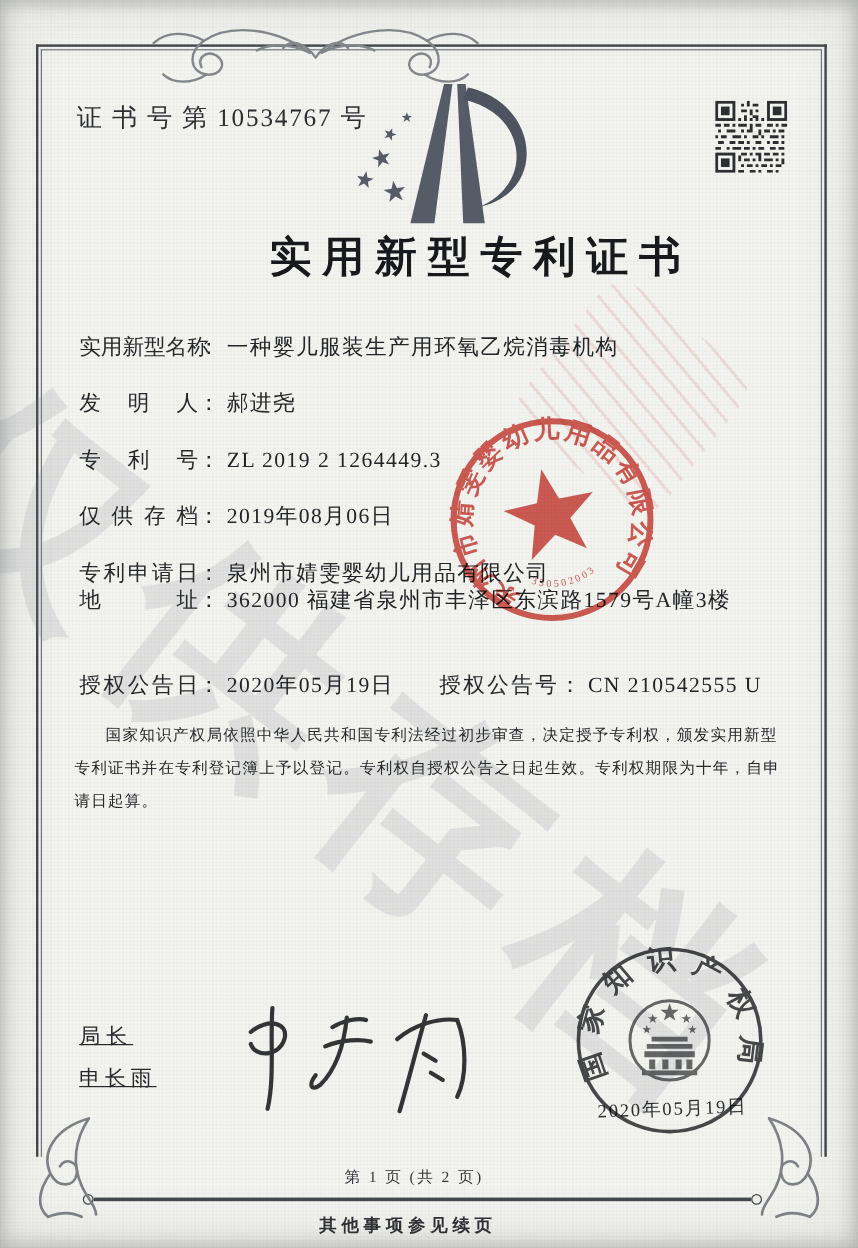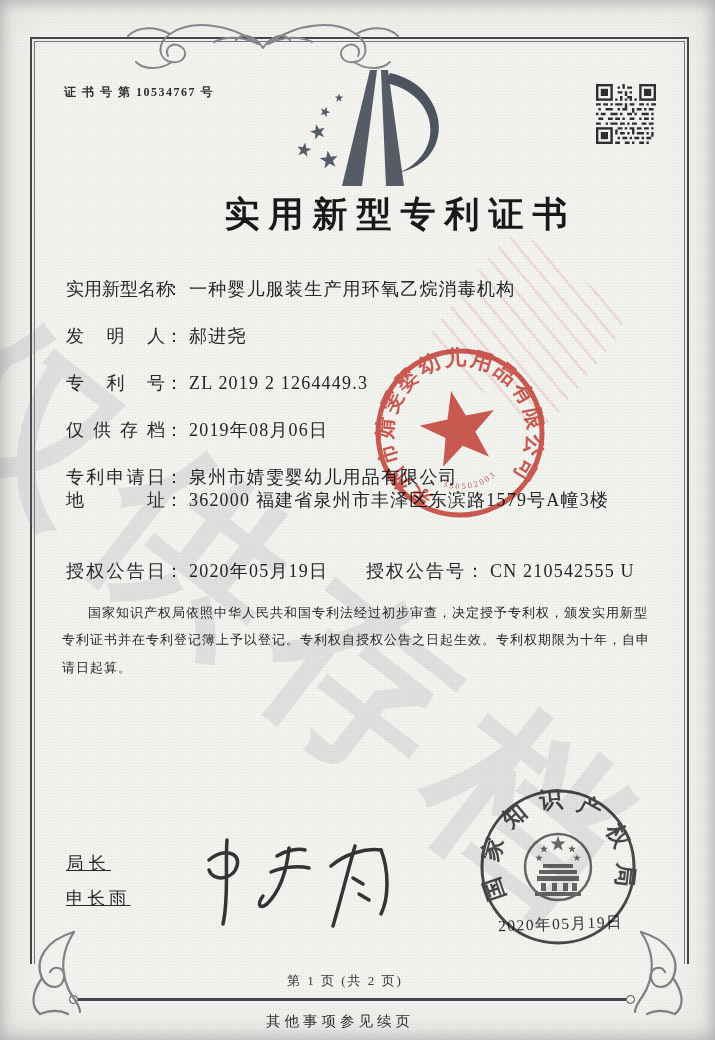--- a/index.html
+++ b/index.html
@@ -22,21 +22,21 @@
   .frame::before{content:"";position:absolute;left:2px;right:2px;top:2px;bottom:0;
     border-top:1px solid #73777d;border-left:1px solid #73777d;border-right:1px solid #73777d;}
   .bottom-rule{position:absolute;left:78px;top:998px;width:548px;height:2.5px;background:#45484d;}
   .bottom-rule::before,.bottom-rule::after{content:"";position:absolute;top:-3px;width:7px;height:7px;
     border:1.6px solid #45484d;border-radius:50%;background:transparent;}
   .bottom-rule::before{left:-9px}.bottom-rule::after{right:-9px}
   .ornament-top{position:absolute;left:108px;top:12px;z-index:2;}
   .corner-orn{position:absolute;top:926px;z-index:2;}
   .corner-orn.left{left:10px;} .corner-orn.right{left:633px;transform:scaleX(-1);}
   
-  .cert-no{position:absolute;left:64px;top:84px;font-size:12px;letter-spacing:1.5px;color:#2c2e32;font-weight:bold;}
+  .cert-no{position:absolute;left:64px;top:84px;font-size:21px;letter-spacing:1.5px;color:#2c2e32;}
   .logo{position:absolute;left:298px;top:68px;z-index:2;}
   .qr{position:absolute;left:596px;top:84px;z-index:2;}
   .title{position:absolute;left:0;top:191px;width:715px;text-align:center;
     font-size:35px;font-weight:700;letter-spacing:9px;color:#17191d;margin-left:43px;}
   
   .frow{position:absolute;left:66px;width:600px;font-size:18px;white-space:nowrap;z-index:2;}
   .flabel{display:inline-block;width:99px;text-align:justify;text-align-last:justify;vertical-align:bottom;color:#26282c;}
   .fcolon{margin-right:6px;}
   .fvalue{letter-spacing:1.2px;color:#222428;}
   .grant{position:absolute;left:300px;top:0;}
@@ -57,21 +57,21 @@
     transform:rotate(38deg);border-radius:24px;opacity:.28;filter:blur(.6px);
     background:repeating-linear-gradient(12deg, rgba(205,80,74,.55) 0 2.5px, transparent 2.5px 15px);}
   
   .watermark{position:absolute;left:30px;top:266px;z-index:1;font-size:185px;font-weight:700;
     color:#7e848f;opacity:.16;letter-spacing:26px;white-space:nowrap;
     transform:rotate(38deg);transform-origin:0 0;pointer-events:none;}
   
   .page-number{position:absolute;left:0;top:972px;width:690px;text-align:center;
     font-size:13px;letter-spacing:2px;color:#34373b;z-index:3;}
   .continuation{position:absolute;left:0;top:1012px;width:680px;text-align:center;
-    font-size:14.5px;letter-spacing:4px;color:#2e3033;}
+    font-size:14.5px;letter-spacing:4px;color:#2e3033;font-weight:bold;}
 </style>
 </head>
 <body>
 
 <div class="page">
 
   <div class="watermark">仅供存档</div>
   <div class="red-smudge"></div>
 
   <div class="frame"></div>

